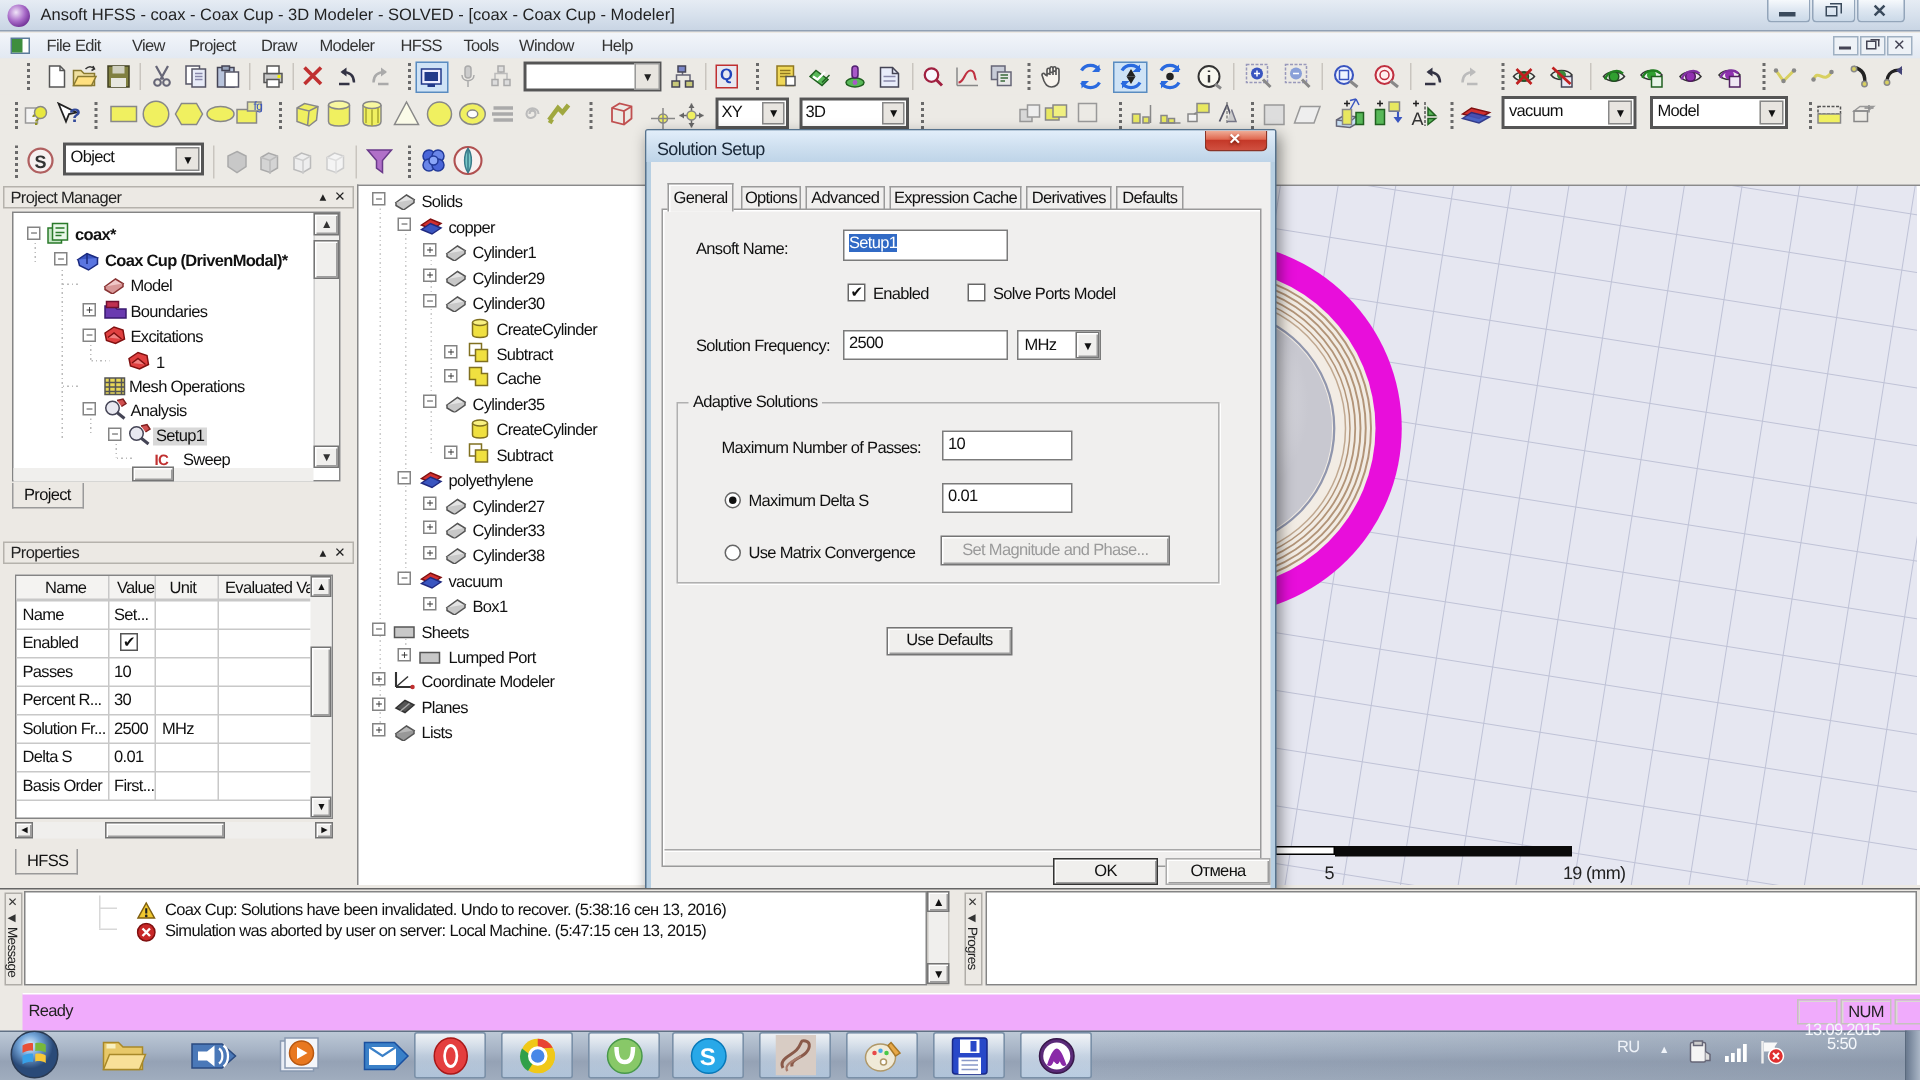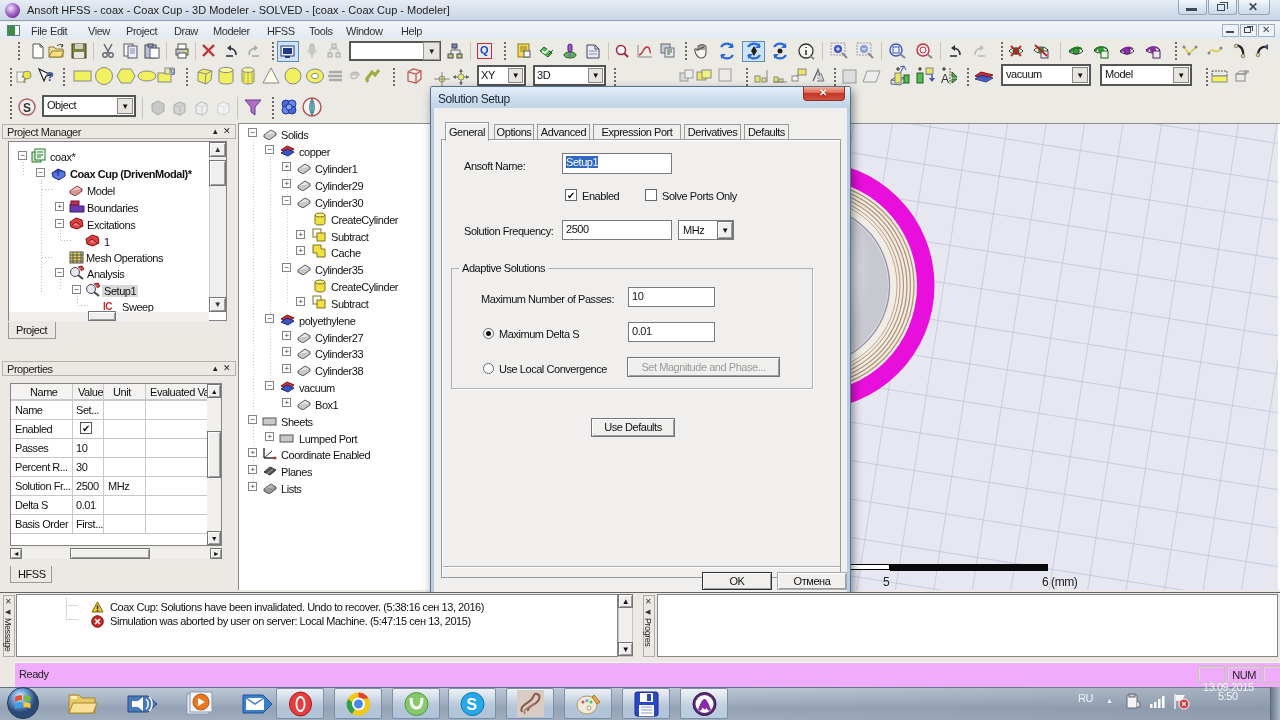--- a/index.html
+++ b/index.html
@@ -533,21 +533,21 @@
         <radialGradient id="gd" cx="40%" cy="40%">
           <stop offset="60%" stop-color="#dcdce2"></stop>
           <stop offset="100%" stop-color="#c8c8d0"></stop>
         </radialGradient>
       </defs>
   </svg>
 
   <div class="ab" style="left:420px;top:440px;width:40px;height:6px;background:#fff;border:1px solid #000"></div>
   <div class="ab" style="left:460px;top:440px;width:158px;height:7px;background:#0a0a0a"></div>
   <div class="ab" style="left:453px;top:451px;font-size:12px;color:#222">5</div>
-  <div class="ab" style="left:612px;top:451px;font-size:12px;color:#222">6 (mm)</div>
+  <div class="ab" style="left:612px;top:451px;font-size:12px;color:#222">19 (mm)</div>
 </div>
 
 <div class="panelhead" style="top:124px">Project Manager
   <span style="position:absolute;right:18px;top:1px;font-size:9px">▴</span>
   <span style="position:absolute;right:5px;top:1px;font-size:9px">✕</span>
 </div>
 <div class="ab" style="left:8px;top:141px;width:219px;height:180px;background:#fff;border:1px solid #848484"></div>
 <div id="pmtree">
 <div class="ab" style="left:23px;top:162px;width:1px;height:14px;background-image:repeating-linear-gradient(#bbb 0 1px,transparent 1px 3px)"></div>
 <div class="ab" style="left:41px;top:180px;width:1px;height:112px;background-image:repeating-linear-gradient(#bbb 0 1px,transparent 1px 3px)"></div>
@@ -557,21 +557,21 @@
 <div class="ab" style="left:61px;top:240px;width:12px;height:1px;background-image:repeating-linear-gradient(90deg,#bbb 0 1px,transparent 1px 3px)"></div>
 <div class="ab" style="left:60px;top:279px;width:1px;height:11px;background-image:repeating-linear-gradient(#bbb 0 1px,transparent 1px 3px)"></div>
 <div class="ab" style="left:77px;top:296px;width:1px;height:9px;background-image:repeating-linear-gradient(#bbb 0 1px,transparent 1px 3px)"></div>
 <div class="ab" style="left:78px;top:305px;width:12px;height:1px;background-image:repeating-linear-gradient(90deg,#bbb 0 1px,transparent 1px 3px)"></div>
 <div class="pm" style="left:18px;top:151px">−</div>
 <svg class="ab" style="left:31px;top:148px" width="16" height="15">
       <rect x="1" y="4" width="9" height="10" fill="#c8e8c8" stroke="#2a7a2a"></rect>
       <rect x="4" y="1" width="10" height="11" fill="#e8f8e8" stroke="#2a7a2a"></rect>
       <path d="M6 4h6M6 7h6M6 9h4" stroke="#2a7a2a"></path>
     </svg>
-<div class="treelbl" style="left:50px;top:151px;font-weight:normal">coax*</div>
+<div class="treelbl" style="left:50px;top:151px;font-weight:bold">coax*</div>
 <div class="pm" style="left:36px;top:168px">−</div>
 <svg class="ab" style="left:50px;top:165px" width="17" height="16">
       <path d="M2 8l6-4l7 3l-6 4z" fill="#3a55c0" stroke="#1a2a80"></path>
       <path d="M2 8l1 4l6 3l6-4l0-4" fill="#5a75e0" stroke="#1a2a80"></path>
       <path d="M8 4v7" stroke="#1a2a80"></path>
     </svg>
 <div class="treelbl" style="left:70px;top:168px;font-weight:bold">Coax Cup (DrivenModal)*</div>
 <svg class="ab" style="left:68px;top:183px" width="16" height="13">
       <path d="M2 8l7-5l5 3l-7 5z" fill="#f0c8c8" stroke="#883333"></path>
       <path d="M2 8l0 2l5 3l7-5v-2" fill="#d89898" stroke="#883333"></path>
@@ -796,21 +796,21 @@
 <svg class="ab" style="left:279px;top:431px" width="16" height="13">
       <rect x="1" y="4" width="13" height="7" fill="#c8c8c8" stroke="#555"></rect>
     </svg>
 <div class="treelbl" style="left:299px;top:433px">Lumped Port</div>
 <div class="pm" style="left:248px;top:448px">+</div>
 <svg class="ab" style="left:262px;top:446px" width="16" height="14">
       <path d="M2 12h11M2 12V2" stroke="#333" stroke-width="1.4"></path>
       <path d="M2 12l8-7" stroke="#333"></path>
       <circle cx="13" cy="12" r="1.5" fill="#c03030"></circle>
     </svg>
-<div class="treelbl" style="left:281px;top:449px">Coordinate Enabled</div>
+<div class="treelbl" style="left:281px;top:449px">Coordinate Modeler</div>
 <div class="pm" style="left:248px;top:465px">+</div>
 <svg class="ab" style="left:262px;top:463px" width="16" height="14">
       <path d="M2 9l6-5l6 3l-6 5z" fill="#555" stroke="#333"></path>
       <path d="M5 11l6-5" stroke="#aaa"></path>
     </svg>
 <div class="treelbl" style="left:281px;top:466px">Planes</div>
 <div class="pm" style="left:248px;top:482px">+</div>
 <svg class="ab" style="left:262px;top:480px" width="16" height="14">
       <path d="M2 9l7-5l5 3l-7 5z" fill="#b8b8b8" stroke="#555"></path>
       <path d="M2 9v2l5 3l7-5v-2" fill="#989898" stroke="#555"></path>
@@ -825,46 +825,46 @@
 
 <div class="ab" style="left:803px;top:87px;width:42px;height:14px;background:linear-gradient(#f0b09a,#e06850 45%,#c43828 50%,#d05040);border:1px solid #8a3326;border-top:none;border-radius:0 0 4px 4px"></div>
 <div class="ab" style="left:819px;top:87px;font-size:10px;font-weight:bold;color:#fff;text-shadow:0 1px 2px #802010">✕</div>
 
 <div class="ab" style="left:434px;top:108px;width:413px;height:485px;background:#f0efee"></div>
 
 <div class="ab" style="left:441px;top:139px;width:400px;height:439px;border:1px solid #9a9a9a;box-shadow:inset 1px 1px 0 #fff"></div>
 <div class="ab" style="left:445px;top:122px;width:44px;height:19px;background:#f0efee;border:1px solid #9a9a9a;border-bottom:none;box-shadow:inset 1px 1px 0 #fff;font-size:11px;text-align:center;padding-top:3px;z-index:2">General</div>
 <div class="ab" style="left:494px;top:124px;width:40px;height:16px;border:1px solid #9a9a9a;border-bottom:none;font-size:11px;text-align:center;padding-top:1px">Options</div>
 <div class="ab" style="left:537px;top:124px;width:53px;height:16px;border:1px solid #9a9a9a;border-bottom:none;font-size:11px;text-align:center;padding-top:1px">Advanced</div>
-<div class="ab" style="left:593px;top:124px;width:88px;height:16px;border:1px solid #9a9a9a;border-bottom:none;font-size:11px;text-align:center;padding-top:1px">Expression Port</div>
+<div class="ab" style="left:593px;top:124px;width:88px;height:16px;border:1px solid #9a9a9a;border-bottom:none;font-size:11px;text-align:center;padding-top:1px">Expression Cache</div>
 <div class="ab" style="left:684px;top:124px;width:57px;height:16px;border:1px solid #9a9a9a;border-bottom:none;font-size:11px;text-align:center;padding-top:1px">Derivatives</div>
 <div class="ab" style="left:744px;top:124px;width:45px;height:16px;border:1px solid #9a9a9a;border-bottom:none;font-size:11px;text-align:center;padding-top:1px">Defaults</div>
 
 <div class="ab" style="left:464px;top:160px">Ansoft Name:</div>
 <div class="txt" style="left:562px;top:153px;width:110px;height:21px"><span style="background:#316ac5;color:#fff">Setup1</span></div>
 <div class="ab" style="left:565px;top:189px;width:12px;height:12px;background:#fff;border:1px solid #666;font-size:10px;line-height:11px;text-align:center">✔</div>
 <div class="ab" style="left:582px;top:190px">Enabled</div>
 <div class="ab" style="left:645px;top:189px;width:12px;height:12px;background:#fff;border:1px solid #666"></div>
-<div class="ab" style="left:662px;top:190px">Solve Ports Only</div>
+<div class="ab" style="left:662px;top:190px">Solve Ports Model</div>
 <div class="ab" style="left:464px;top:225px">Solution Frequency:</div>
 <div class="txt" style="left:562px;top:220px;width:110px;height:20px">2500</div>
 <div class="ab" style="left:678px;top:220px;width:56px;height:20px;background:#fff;border:1px solid #7b7b7b"></div>
 <div class="ab" style="left:683px;top:224px">MHz</div>
 <div class="ab btn" style="left:717px;top:221px;width:16px;height:18px;font-size:8px;line-height:17px">▼</div>
 
 <div class="ab" style="left:451px;top:268px;width:362px;height:121px;border:1px solid #b0b0b0;box-shadow:1px 1px 0 #fff"></div>
 <div class="ab" style="left:459px;top:262px;background:#f0efee;padding:0 3px">Adaptive Solutions</div>
 <div class="ab" style="left:481px;top:293px">Maximum Number of Passes:</div>
 <div class="txt" style="left:628px;top:287px;width:87px;height:20px">10</div>
 <div class="ab" style="left:483px;top:328px;width:11px;height:11px;border:1px solid #666;border-radius:50%;background:#fff"></div>
 <div class="ab" style="left:486px;top:331px;width:5px;height:5px;border-radius:50%;background:#111"></div>
 <div class="ab" style="left:499px;top:328px">Maximum Delta S</div>
 <div class="txt" style="left:628px;top:322px;width:87px;height:20px">0.01</div>
 <div class="ab" style="left:483px;top:363px;width:11px;height:11px;border:1px solid #666;border-radius:50%;background:#fff"></div>
-<div class="ab" style="left:499px;top:363px">Use Local Convergence</div>
+<div class="ab" style="left:499px;top:363px">Use Matrix Convergence</div>
 <div class="btn" style="left:627px;top:357px;width:153px;height:20px;color:#9a9a9a;line-height:18px">Set Magnitude and Phase...</div>
 <div class="btn" style="left:591px;top:418px;width:84px;height:19px;line-height:17px">Use Defaults</div>
 
 <div class="ab" style="left:443px;top:566px;width:397px;height:1px;background:#a8a8a8;box-shadow:0 1px 0 #fff"></div>
 <div class="btn" style="left:702px;top:572px;width:70px;height:18px;line-height:16px;border:1px solid #333">OK</div>
 <div class="btn" style="left:777px;top:572px;width:70px;height:18px;line-height:16px;border-color:#aaa">Отмена</div>
 </div>
 
 <div id="msgarea">
 <div class="ab" style="left:0;top:592px;width:1280px;height:70px;background:#ece9e4;border-top:1px solid #666"></div>

